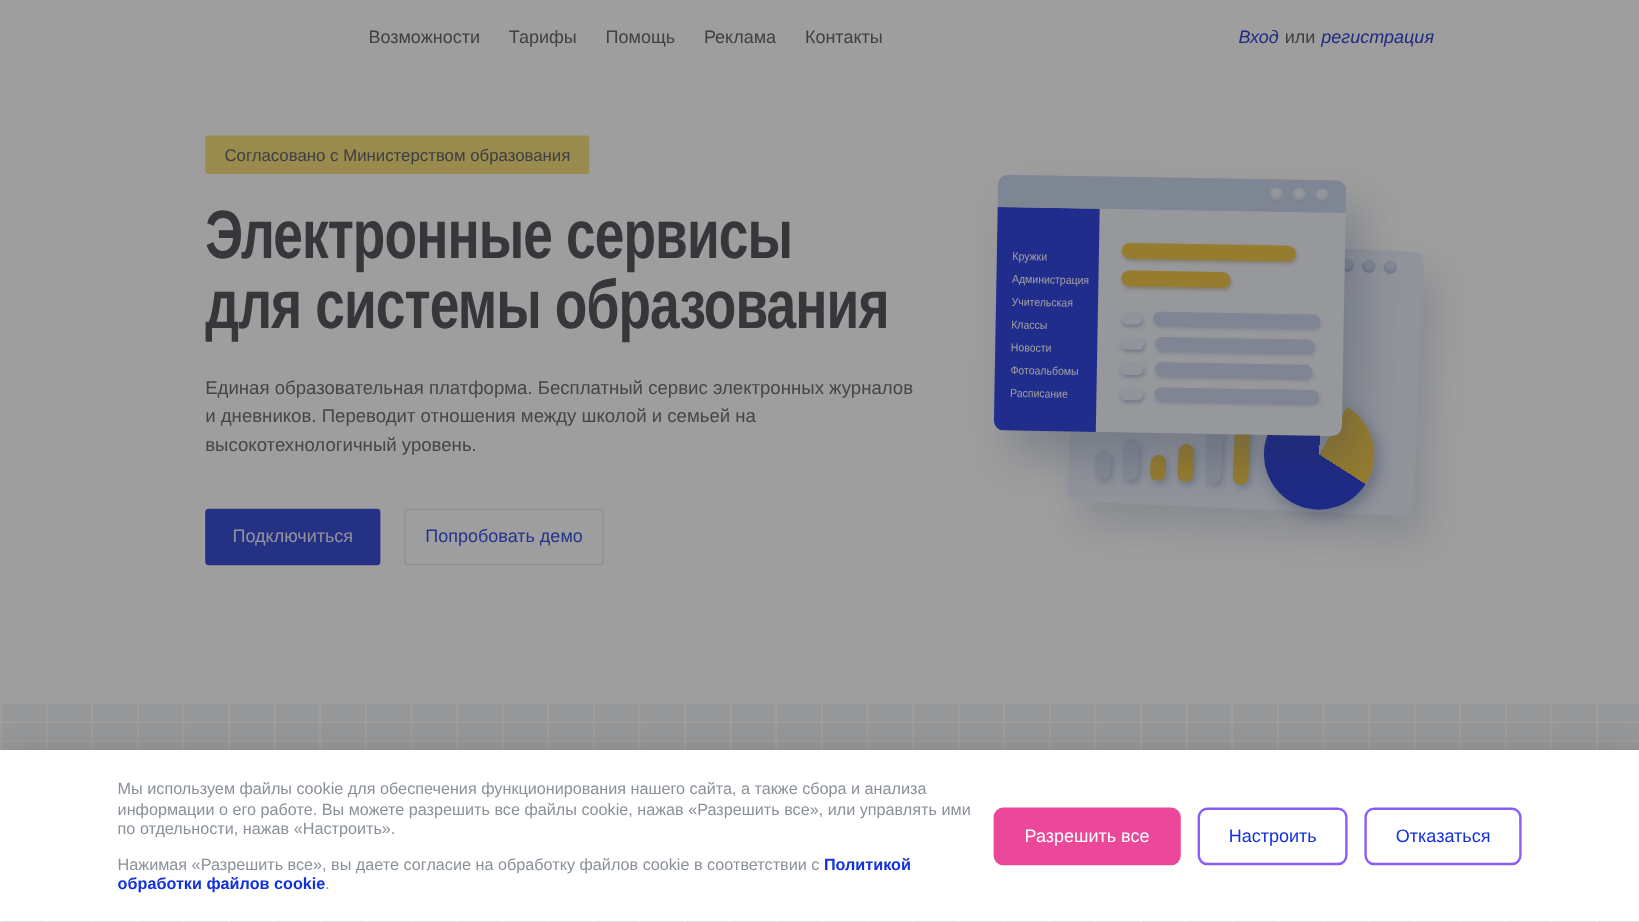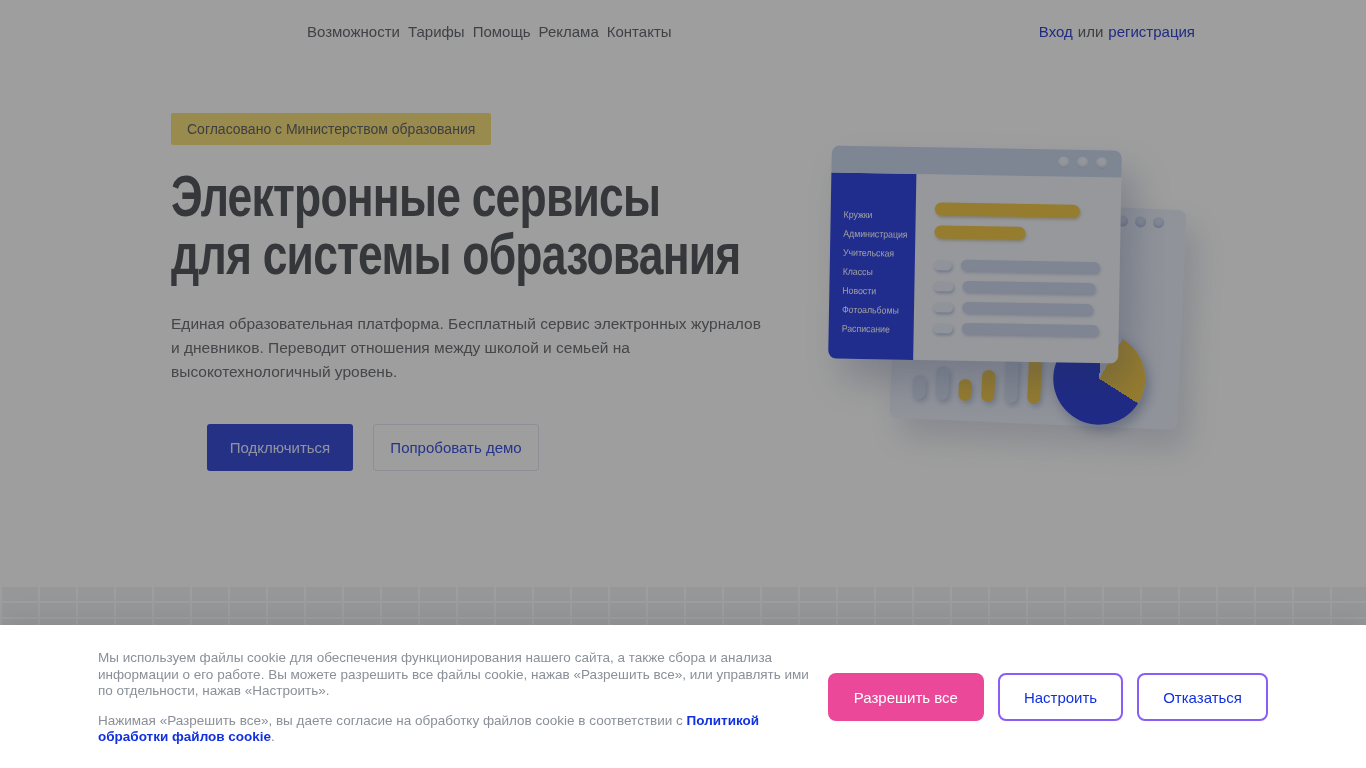--- a/index.html
+++ b/index.html
@@ -7,39 +7,39 @@
   body { font-family:"Liberation Sans", sans-serif; background:#fff; position:relative; }
 
   
   .page { position:absolute; inset:0; background:#fff; }
 
   header { position:absolute; top:0; left:0; width:1366px; height:62px;
            background:#fff; display:flex; align-items:center; }
   .logo { position:absolute; left:170px; top:17px; }
   .logo-text { display:inline-block; font-size:25px; font-weight:400; color:#3448c8;
                transform:scale(0.68,1.05); transform-origin:left center; letter-spacing:1px; white-space:nowrap; }
-  .nav { position:absolute; left:307px; top:0; height:62px; display:flex; align-items:center; gap:8px; }
+  .nav { position:absolute; left:307px; top:0; height:62px; display:flex; align-items:center; gap:24px; }
   .nav-item { font-size:15px; color:#666a70; cursor:pointer; white-space:nowrap; }
   .auth { position:absolute; right:171px; top:0; height:62px; display:flex; align-items:center; gap:5px; font-size:15px; }
-  .auth a { color:#3448d0; text-decoration:none; cursor:pointer; }
+  .auth a { color:#3448d0; text-decoration:none; cursor:pointer;font-style:italic; }
   .auth .sep { color:#63666c; }
 
   
   .hero { position:absolute; top:62px; left:0; width:1366px; height:523px; background:#fff; }
   .badge { position:absolute; left:171px; top:51px; height:32px; padding:0 16px;
            background:#f7df7d; border-radius:2px; display:flex; align-items:center;
            font-size:14px; color:#63666c; }
   .hero-title { position:absolute; left:171px; top:105px; font-size:57px; line-height:58px;
                 font-weight:700; color:#56595e; transform:scaleX(0.78); transform-origin:left top;
                 letter-spacing:-1px; white-space:nowrap; }
   .hero-desc { position:absolute; left:171px; top:250px; width:590px; font-size:15.5px;
                line-height:24px; color:#6e7176; }
   .hero-buttons { position:absolute; left:171px; top:362px; display:flex; gap:20px; }
   .btn-primary-hero { width:146px; height:47px; background:#3a50d5; border:none; border-radius:3px;
-                      color:#e8eeff; font-size:15px; font-family:inherit; cursor:pointer;margin-left:36px; }
+                      color:#e8eeff; font-size:15px; font-family:inherit; cursor:pointer; }
   .btn-secondary-hero { width:166px; height:47px; background:#fff; border:1px solid #e2e7f3;
                         border-radius:3px; color:#3c55e0; font-size:15px; font-family:inherit; cursor:pointer; }
 
   
   .illustration { position:absolute; left:830px; top:78px; width:355px; height:350px; }
   .dash-card { position:absolute; left:64px; top:64px; width:288px; height:220px;
                background:#e9eef8; border-radius:8px; transform:rotate(2.5deg);
                box-shadow:10px 18px 30px rgba(60,80,130,0.18); }
   .dash-dots { position:absolute; top:8px; right:22px; display:flex; gap:7px; }
   .dash-dots .dot { width:11px; height:11px; border-radius:50%; background:#d4dcef;

